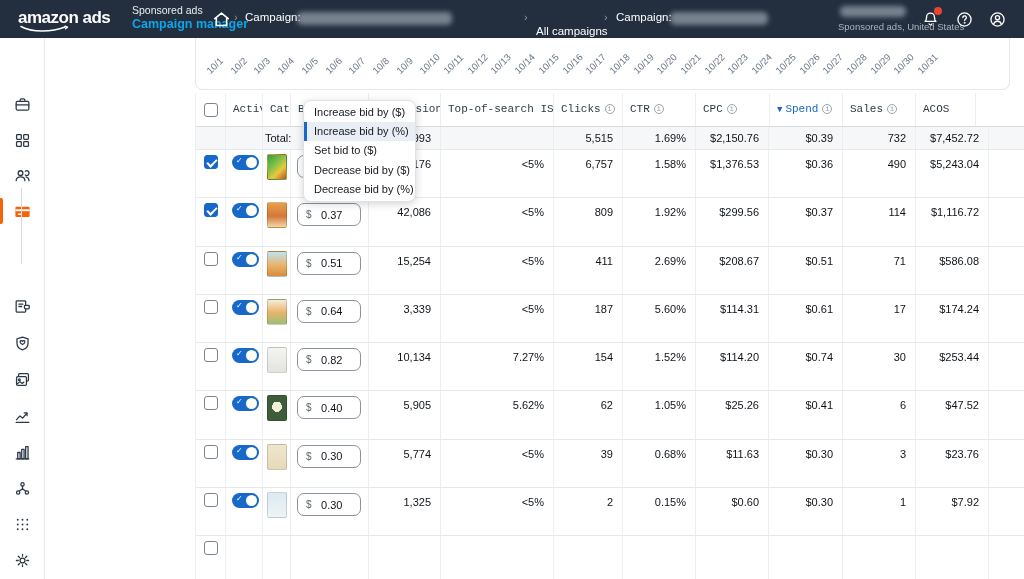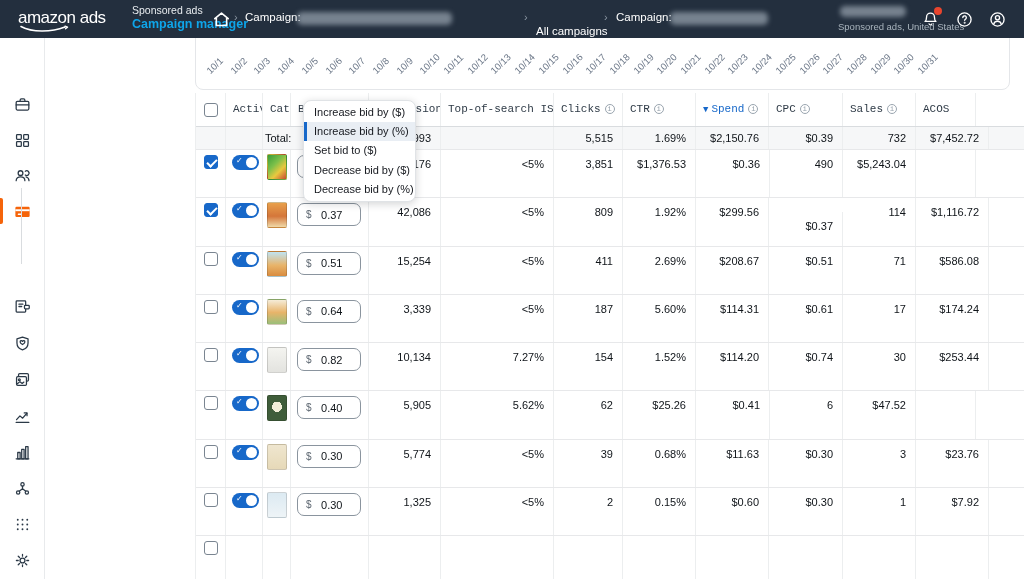--- a/index.html
+++ b/index.html
@@ -3,21 +3,21 @@
 <meta charset="utf-8">
 <style>
   * { margin:0; padding:0; box-sizing:border-box; }
   html,body { width:1024px; height:579px; overflow:hidden; background:#fff;
     font-family:"Liberation Sans","DejaVu Sans",sans-serif; -webkit-font-smoothing:antialiased; }
 
   
   #navbar { position:absolute; left:0; top:0; width:1024px; height:38px; background:#232f3e; z-index:100;
     color:#fff; }
   .logo-wrap { position:absolute; left:18px; top:8px; }
-  .logo-text { font-size:17px; font-weight:normal; letter-spacing:-0.5px; color:#fff; }
+  .logo-text { font-size:17px; font-weight:bold; letter-spacing:-0.5px; color:#fff; }
   .logo-smile { position:absolute; left:2px; top:17px; }
   .app-id { position:absolute; left:132px; top:4px; line-height:1.25; }
   .app-sub { font-size:10.5px; color:#e8ecef; }
   .app-title { font-size:12.5px; font-weight:bold; color:#0ea5e9; }
   .crumb { position:absolute; top:11px; font-size:11.5px; color:#fff; white-space:nowrap; }
   .crumb-sep { color:#8b97a3; font-size:11px; }
   .redact { border-radius:5px; background:rgba(188,199,209,0.55); filter:blur(2.5px); }
   .nav-icon { position:absolute; top:10px; width:19px; height:19px; }
   .nav-icon svg { width:19px; height:19px; }
   .bell-dot { position:absolute; width:8px; height:8px; border-radius:50%; background:#e8452e; }
@@ -295,22 +295,22 @@
 
   <div id="header-row" class="trow">
       <div class="tcell" style="width: 30px; padding: 10px 0px 0px 8px;"><span class="cb"></span></div>
       <div class="tcell" style="width: 37px;"><span>Active</span></div>
       <div class="tcell" style="width: 28px;"><span>Category</span></div>
       <div class="tcell" style="width: 78px;"><span>Bid</span><span class="inf">i</span></div>
       <div class="tcell" style="width: 72px;"><span>Impressions</span><span class="inf">i</span></div>
       <div class="tcell" style="width: 113px;"><span>Top-of-search IS</span><span class="inf">i</span></div>
       <div class="tcell" style="width: 69px;"><span>Clicks</span><span class="inf">i</span></div>
       <div class="tcell" style="width: 73px;"><span>CTR</span><span class="inf">i</span></div>
+      <div class="tcell" style="width: 74px;"><span>CPC</span><span class="inf">i</span></div>
       <div class="tcell" style="width: 73px;"><span class="caret">▼</span><span class="hdr-spend">Spend</span><span class="inf">i</span></div>
-      <div class="tcell" style="width: 74px;"><span>CPC</span><span class="inf">i</span></div>
       <div class="tcell" style="width: 73px;"><span>Sales</span><span class="inf">i</span></div>
       <div class="tcell" style="width: 60px;"><span>ACOS</span></div>
     </div>
   <div id="total-row" class="trow">
       <div class="tcell" style="width: 30px;"></div>
       <div class="tcell" style="width: 37px;"></div>
       <div class="tcell total-label" style="width: 106px;">Total:</div>
       <div class="tcell num" style="width: 72px;">326,993</div>
       <div class="tcell num" style="width: 113px;"></div>
       <div class="tcell num" style="width: 69px;">5,515</div>
@@ -329,21 +329,22 @@
           <div class="thumb thumb-1"></div>
         </div>
         <div class="tcell" style="width: 78px; padding: 5px 0px 0px 6px;">
           <div class="bidbox">
             <span class="cur">$</span>
             <span class="val">0.36</span>
           </div>
         </div>
         <div class="tcell num" style="width: 72px;">243,176</div>
         <div class="tcell num" style="width: 113px;">&lt;5%</div>
-        <div class="tcell num" style="width: 69px;">3,851</div>
+        <div class="tcell num" style="width: 69px;">6,757</div>
+        <div class="tcell num" style="width: 73px;">1.58%</div>
         <div class="tcell num" style="width: 73px;">$1,376.53</div>
         <div class="tcell num" style="width: 74px;">$0.36</div>
         <div class="tcell num" style="width: 73px;">490</div>
         <div class="tcell num" style="width: 73px;">$5,243.04</div>
         <div class="tcell num" style="width: 60px;"></div>
       </div>
       <div class="trow data-row">
         <div class="tcell" style="width: 30px; padding: 5px 0px 0px 8px;"><span class="cb checked"></span></div>
         <div class="tcell" style="width: 37px; padding: 5px 0px 0px 6px;"><span class="toggle"></span></div>
         <div class="tcell" style="width: 28px; padding: 4px 0px 0px 4px;">
@@ -353,21 +354,21 @@
           <div class="bidbox">
             <span class="cur">$</span>
             <span class="val">0.37</span>
           </div>
         </div>
         <div class="tcell num" style="width: 72px;">42,086</div>
         <div class="tcell num" style="width: 113px;">&lt;5%</div>
         <div class="tcell num" style="width: 69px;">809</div>
         <div class="tcell num" style="width: 73px;">1.92%</div>
         <div class="tcell num" style="width: 73px;">$299.56</div>
-        <div class="tcell num" style="width: 74px; margin-top: 14px;">$0.37</div>
+        <div class="tcell num" style="width: 74px;">$0.37</div>
         <div class="tcell num" style="width: 73px;">114</div>
         <div class="tcell num" style="width: 73px;">$1,116.72</div>
         <div class="tcell num" style="width: 60px;"></div>
       </div>
       <div class="trow data-row">
         <div class="tcell" style="width: 30px; padding: 5px 0px 0px 8px;"><span class="cb"></span></div>
         <div class="tcell" style="width: 37px; padding: 5px 0px 0px 6px;"><span class="toggle"></span></div>
         <div class="tcell" style="width: 28px; padding: 4px 0px 0px 4px;">
           <div class="thumb thumb-3"></div>
         </div>
@@ -439,20 +440,21 @@
         </div>
         <div class="tcell" style="width: 78px; padding: 5px 0px 0px 6px;">
           <div class="bidbox">
             <span class="cur">$</span>
             <span class="val">0.40</span>
           </div>
         </div>
         <div class="tcell num" style="width: 72px;">5,905</div>
         <div class="tcell num" style="width: 113px;">5.62%</div>
         <div class="tcell num" style="width: 69px;">62</div>
+        <div class="tcell num" style="width: 73px;">1.05%</div>
         <div class="tcell num" style="width: 73px;">$25.26</div>
         <div class="tcell num" style="width: 74px;">$0.41</div>
         <div class="tcell num" style="width: 73px;">6</div>
         <div class="tcell num" style="width: 73px;">$47.52</div>
         <div class="tcell num" style="width: 60px;"></div>
       </div>
       <div class="trow data-row">
         <div class="tcell" style="width: 30px; padding: 5px 0px 0px 8px;"><span class="cb"></span></div>
         <div class="tcell" style="width: 37px; padding: 5px 0px 0px 6px;"><span class="toggle"></span></div>
         <div class="tcell" style="width: 28px; padding: 4px 0px 0px 4px;">

